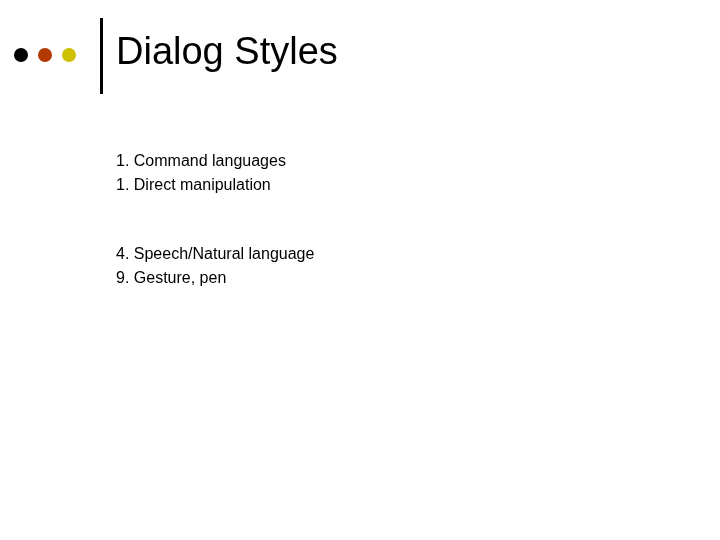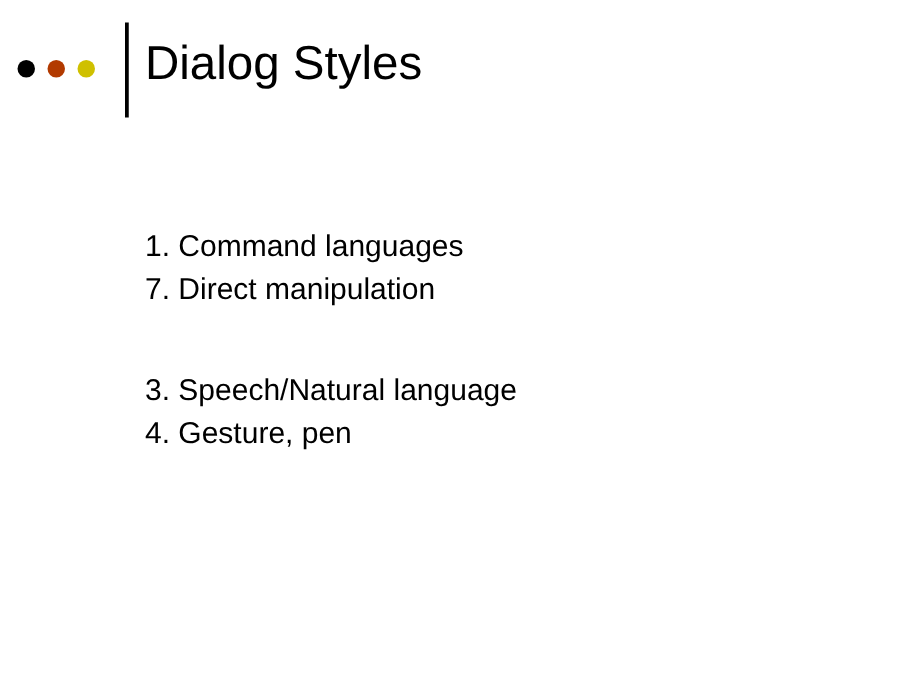--- a/index.html
+++ b/index.html
@@ -43,23 +43,22 @@
     top: 30px;
     left: 116px;
     font-size: 38px;
     font-weight: 400;
   }
   .body {
     position: absolute;
     top: 150px;
     left: 116px;
     width: 560px;
-    font-size: 24px;
+    font-size: 16px;
     line-height: 1.35;
-    margin-top: 32px;
   }
   .group1 {
     margin-bottom: 48px;
   }
   .item {
     margin-bottom: 2px;
   }
 </style>
 </head>
 <body>
@@ -72,21 +71,21 @@
     <div class="dot" style="background:#cfc000"></div>
   </div>
 
   <div class="vbar"></div>
 
   <div class="title">Dialog Styles</div>
 
   <div class="body">
     <div class="group1">
       <div class="item">1. Command languages</div>
-      <div class="item">7. Direct manipulation</div>
+      <div class="item">1. Direct manipulation</div>
     </div>
     <div class="group2">
-      <div class="item">3. Speech/Natural language</div>
-      <div class="item">4. Gesture, pen</div>
+      <div class="item">4. Speech/Natural language</div>
+      <div class="item">9. Gesture, pen</div>
     </div>
   </div>
 
 </div>
 
 </body></html>

